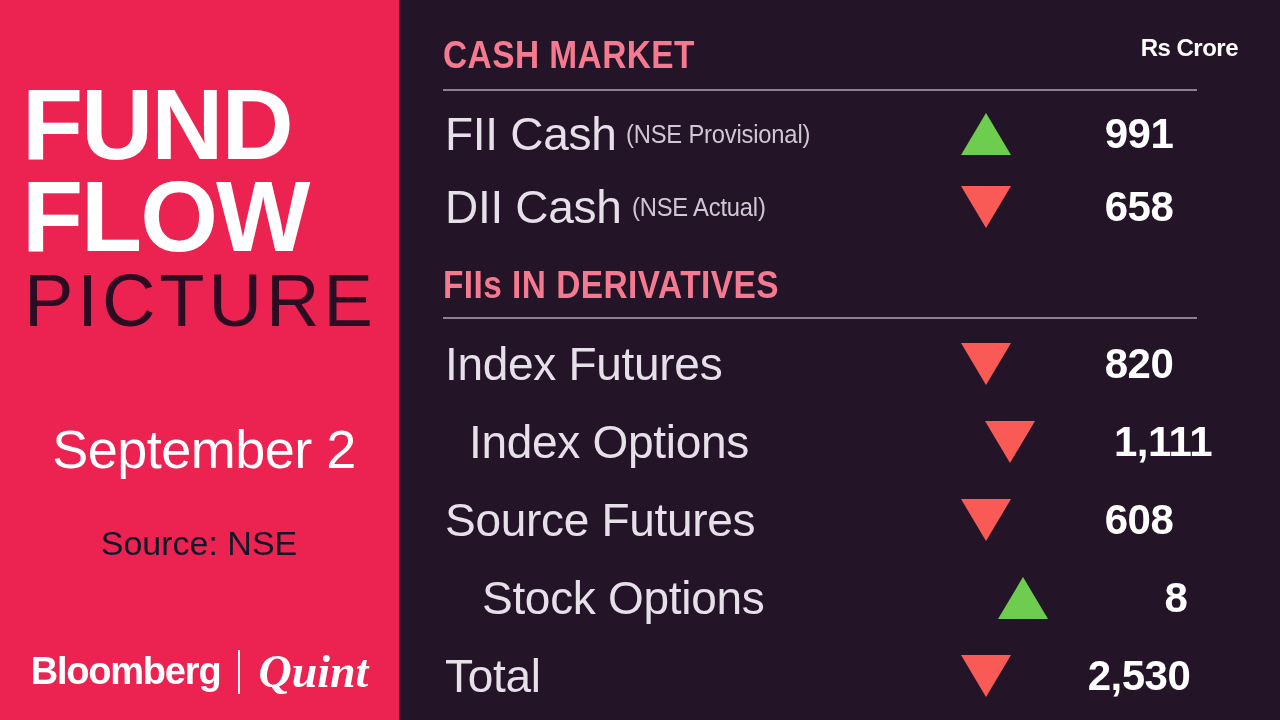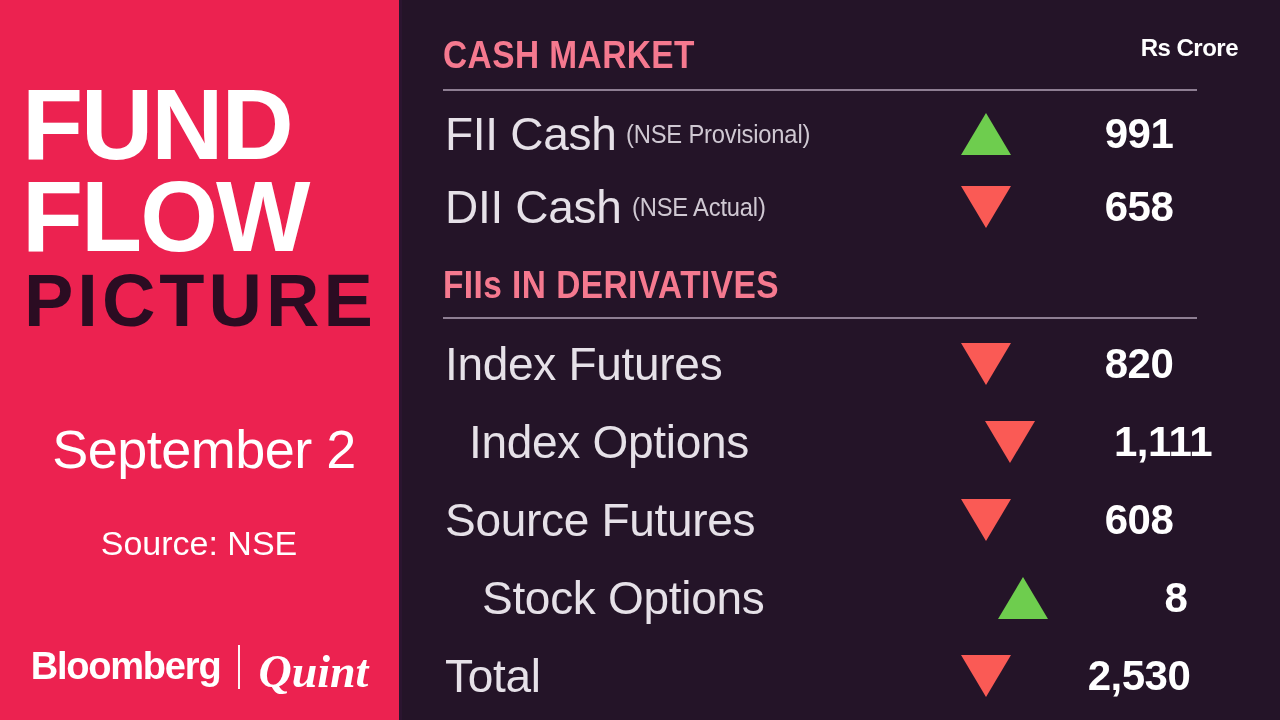--- a/index.html
+++ b/index.html
@@ -50,21 +50,21 @@
     font-family: "Liberation Sans", sans-serif;
     font-weight: bold;
     font-size: 100px;
     line-height: 0.92;
     letter-spacing: -2px;
     color: #FFFFFF;
     white-space: nowrap;
   }
   #brand-picture {
     font-family: "Liberation Sans", sans-serif;
-    font-weight: 700;
+    font-weight: 400;
     font-size: 74px;
     line-height: 1.0;
     letter-spacing: 4px;
     color: #2B0C22;
     white-space: nowrap;
     margin-top: 2px;
     margin-left: 2px;
   }
 
   #date-text {
@@ -83,31 +83,31 @@
 
   #source-text {
     position: absolute;
     left: 0;
     top: 524px;
     width: 398px;
     text-align: center;
     font-family: "Liberation Sans", sans-serif;
     font-weight: normal;
     font-size: 34px;
-    color: #ffffff;
+    color: #0f172a;
     white-space: nowrap;
   }
 
   #logo {
     position: absolute;
     left: 0;
     top: 645px;
     width: 399px;
     display: flex;
-    align-items: flex-start;
+    align-items: center;
     justify-content: center;
   }
   #logo-bloomberg {
     font-family: "Liberation Sans", sans-serif;
     font-weight: bold;
     font-size: 38px;
     letter-spacing: -1.2px;
     color: #FFFFFF;
   }
   #logo-divider {

